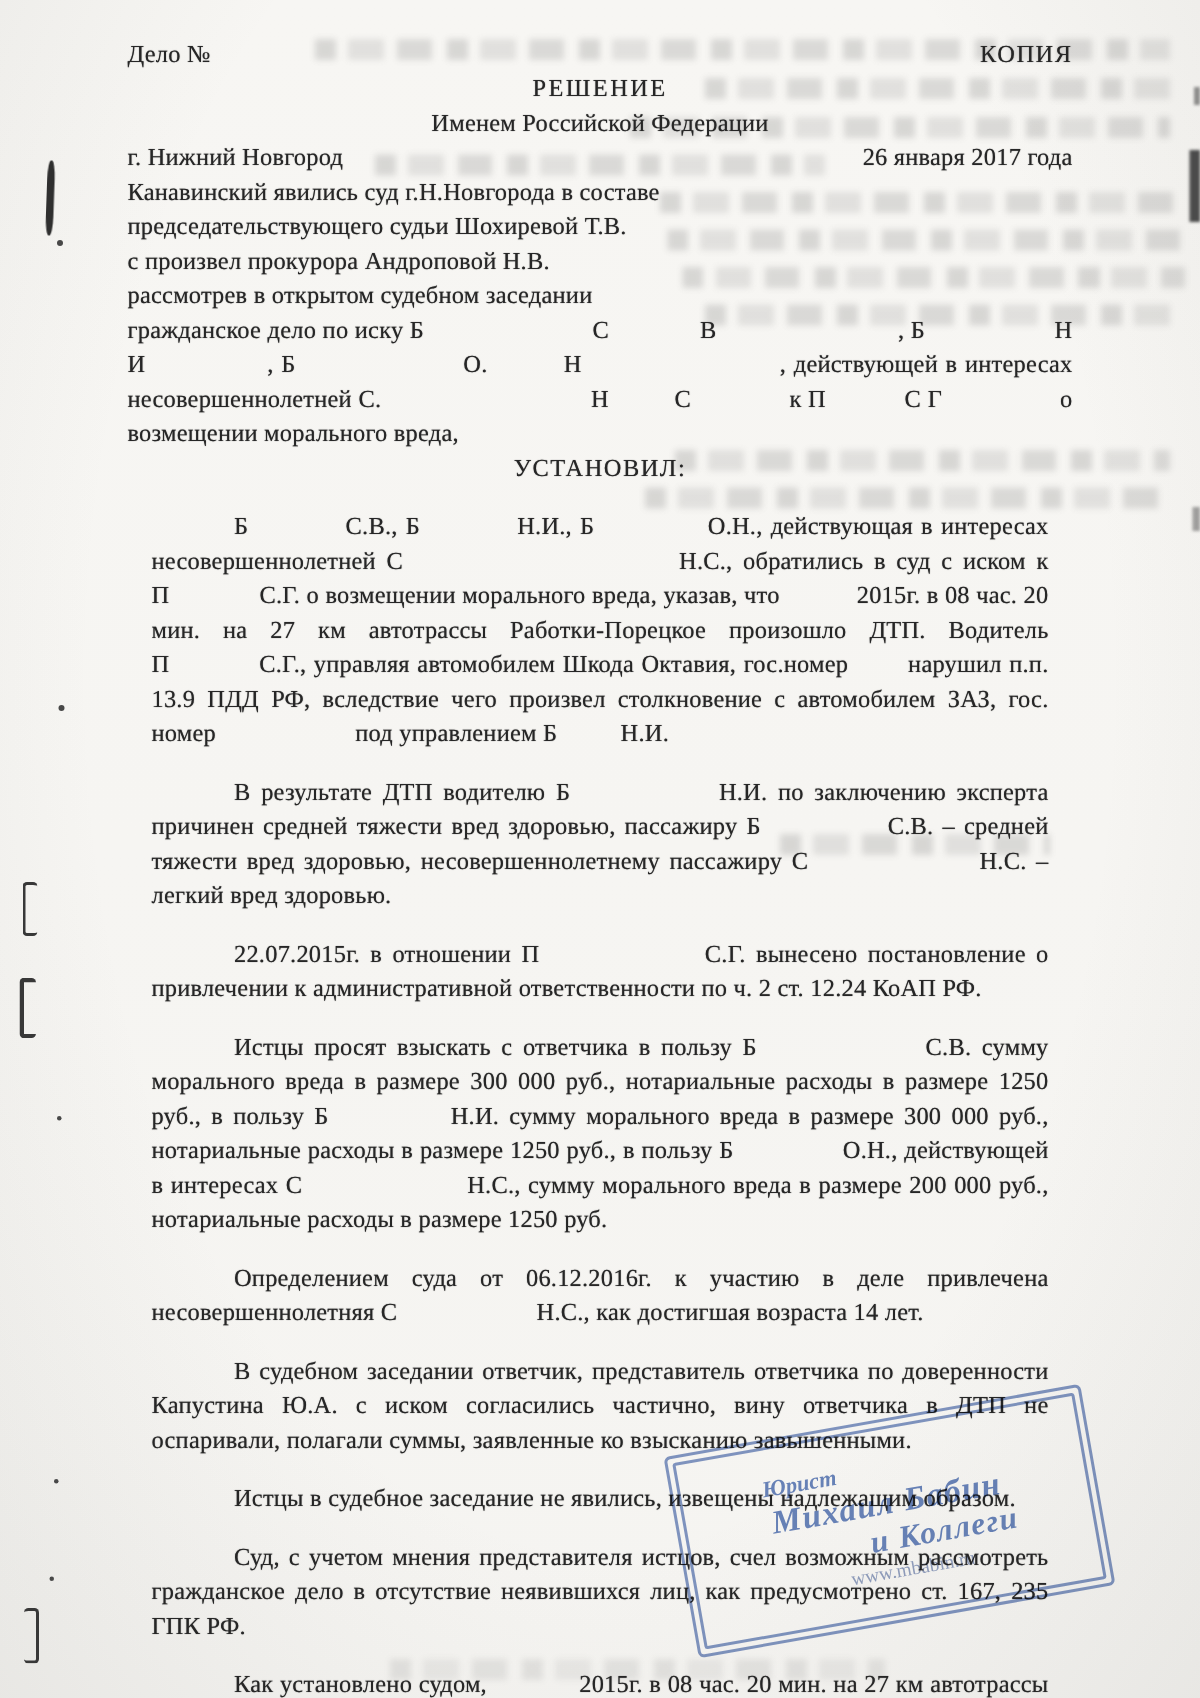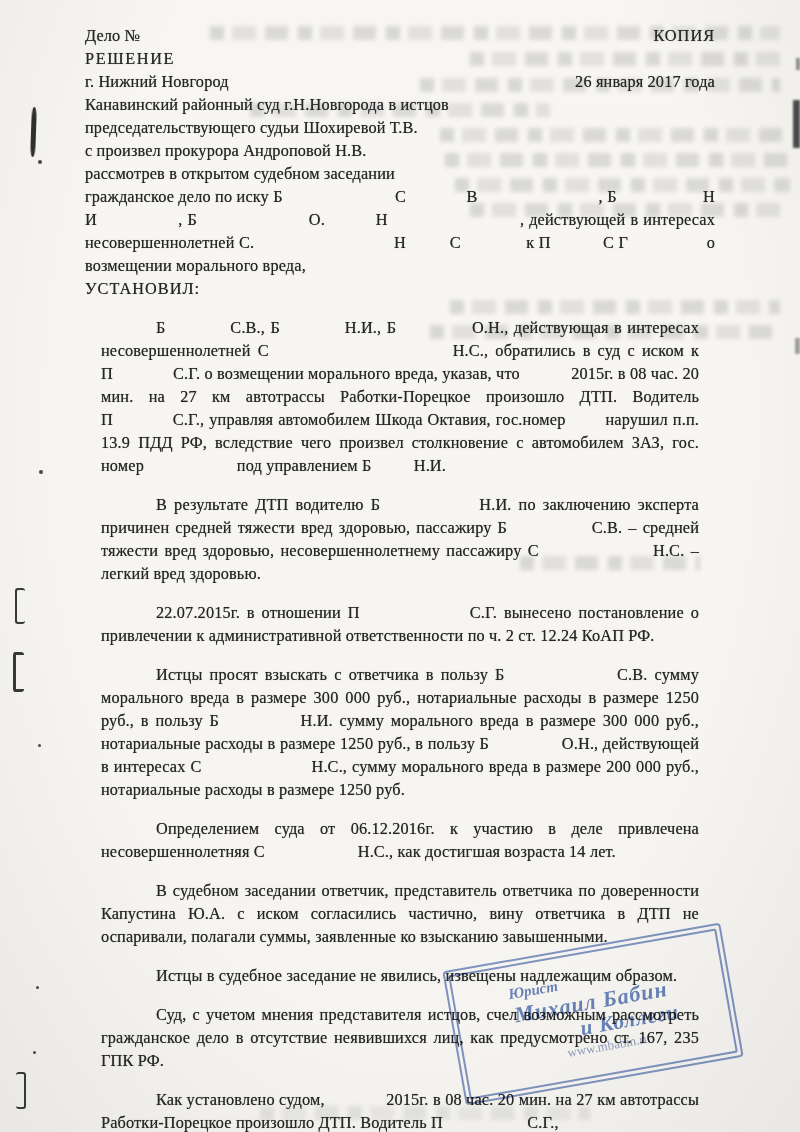--- a/index.html
+++ b/index.html
@@ -16,21 +16,21 @@
   .doc{
     position:relative;
     padding:24px 85px 0 85px;
     font-size:16.3px;
     line-height:23px;
     letter-spacing:0.15px;
     text-shadow:0 0 0.7px rgba(55,55,55,0.75);
     z-index:2;
   }
   .row{display:flex;justify-content:space-between;}
-  .center{text-align:left;}
+  .center{text-align:center;}
   .title{letter-spacing:1.6px;}
   .kopiya{letter-spacing:1px;}
   .just{text-align:justify;margin:0;}
   .para{text-align:justify;text-indent:55px;margin:16px;}
   .ustanovil{letter-spacing:1px;}
 
   
   .bleed{
     position:absolute;height:14px;z-index:1;
     filter:blur(2.2px);opacity:.40;
@@ -101,25 +101,26 @@
   <div class="edge-mark" style="top:100px;width:7px;height:48px;"></div>
   <div class="edge-mark" style="top:58px;width:4px;height:12px;opacity:.6;"></div>
   <div class="edge-mark" style="top:338px;width:5px;height:16px;opacity:.5;"></div>
 
   <div class="doc">
     <div class="row">
       <span>Дело №</span>
       <span class="kopiya">КОПИЯ</span>
     </div>
     <div class="center title">РЕШЕНИЕ</div>
+    <div class="center">Именем Российской Федерации</div>
     <div class="row">
       <span>г. Нижний Новгород</span>
       <span>26 января 2017 года</span>
     </div>
-    <div>Канавинский районный суд г.Н.Новгорода в истцов</div>
+    <div>Канавинский явились суд г.Н.Новгорода в составе</div>
     <div>председательствующего судьи Шохиревой Т.В.</div>
     <div>с произвел прокурора Андроповой Н.В.</div>
     <div>рассмотрев в открытом судебном заседании</div>
     <p class="just">гражданское дело по иску Б&nbsp;&nbsp;&nbsp;&nbsp;&nbsp;&nbsp;&nbsp;&nbsp;&nbsp;&nbsp;&nbsp;&nbsp;&nbsp;&nbsp;&nbsp;&nbsp;&nbsp;&nbsp;&nbsp;&nbsp;&nbsp;&nbsp;&nbsp;&nbsp;&nbsp;&nbsp;С&nbsp;&nbsp;&nbsp;&nbsp;&nbsp;&nbsp;&nbsp;&nbsp;&nbsp;&nbsp;&nbsp;&nbsp;&nbsp;&nbsp;В&nbsp;&nbsp;&nbsp;&nbsp;&nbsp;&nbsp;&nbsp;&nbsp;&nbsp;&nbsp;&nbsp;&nbsp;&nbsp;&nbsp;&nbsp;&nbsp;&nbsp;&nbsp;&nbsp;&nbsp;&nbsp;&nbsp;&nbsp;&nbsp;&nbsp;&nbsp;&nbsp;&nbsp;, Б&nbsp;&nbsp;&nbsp;&nbsp;&nbsp;&nbsp;&nbsp;&nbsp;&nbsp;&nbsp;&nbsp;&nbsp;&nbsp;&nbsp;&nbsp;&nbsp;&nbsp;&nbsp;&nbsp;&nbsp;Н И&nbsp;&nbsp;&nbsp;&nbsp;&nbsp;&nbsp;&nbsp;&nbsp;&nbsp;&nbsp;&nbsp;&nbsp;&nbsp;&nbsp;&nbsp;&nbsp;, Б&nbsp;&nbsp;&nbsp;&nbsp;&nbsp;&nbsp;&nbsp;&nbsp;&nbsp;&nbsp;&nbsp;&nbsp;&nbsp;&nbsp;&nbsp;&nbsp;&nbsp;&nbsp;&nbsp;&nbsp;&nbsp;&nbsp;О.&nbsp;&nbsp;&nbsp;&nbsp;&nbsp;&nbsp;&nbsp;&nbsp;&nbsp;&nbsp;Н&nbsp;&nbsp;&nbsp;&nbsp;&nbsp;&nbsp;&nbsp;&nbsp;&nbsp;&nbsp;&nbsp;&nbsp;&nbsp;&nbsp;&nbsp;&nbsp;&nbsp;&nbsp;&nbsp;&nbsp;&nbsp;&nbsp;&nbsp;&nbsp;&nbsp;&nbsp;, действующей в интересах несовершеннолетней С.&nbsp;&nbsp;&nbsp;&nbsp;&nbsp;&nbsp;&nbsp;&nbsp;&nbsp;&nbsp;&nbsp;&nbsp;&nbsp;&nbsp;&nbsp;&nbsp;&nbsp;&nbsp;&nbsp;&nbsp;&nbsp;&nbsp;&nbsp;&nbsp;&nbsp;&nbsp;&nbsp;&nbsp;&nbsp;&nbsp;&nbsp;&nbsp;Н&nbsp;&nbsp;&nbsp;&nbsp;&nbsp;&nbsp;&nbsp;&nbsp;&nbsp;&nbsp;С&nbsp;&nbsp;&nbsp;&nbsp;&nbsp;&nbsp;&nbsp;&nbsp;&nbsp;&nbsp;&nbsp;&nbsp;&nbsp;&nbsp; к П&nbsp;&nbsp;&nbsp;&nbsp;&nbsp;&nbsp;&nbsp;&nbsp;&nbsp;&nbsp;&nbsp;&nbsp;С Г&nbsp;&nbsp;&nbsp;&nbsp;&nbsp;&nbsp;&nbsp;&nbsp;&nbsp;&nbsp;&nbsp;&nbsp;&nbsp;&nbsp;&nbsp;&nbsp;&nbsp;&nbsp;о возмещении морального вреда,</p>
     <div class="center ustanovil">УСТАНОВИЛ:</div>
     <p class="para">Б&nbsp;&nbsp;&nbsp;&nbsp;&nbsp;&nbsp;&nbsp;&nbsp;&nbsp;&nbsp;&nbsp;&nbsp;С.В., Б&nbsp;&nbsp;&nbsp;&nbsp;&nbsp;&nbsp;&nbsp;&nbsp;&nbsp;&nbsp;&nbsp;&nbsp;Н.И., Б&nbsp;&nbsp;&nbsp;&nbsp;&nbsp;&nbsp;&nbsp;&nbsp;&nbsp;&nbsp;&nbsp;&nbsp;&nbsp;&nbsp;О.Н., действующая в интересах несовершеннолетней С&nbsp;&nbsp;&nbsp;&nbsp;&nbsp;&nbsp;&nbsp;&nbsp;&nbsp;&nbsp;&nbsp;&nbsp;&nbsp;&nbsp;&nbsp;&nbsp;&nbsp;&nbsp;&nbsp;&nbsp;&nbsp;&nbsp;&nbsp;&nbsp;&nbsp;&nbsp;Н.С., обратились в суд с иском к П&nbsp;&nbsp;&nbsp;&nbsp;&nbsp;&nbsp;&nbsp;&nbsp;&nbsp;&nbsp;&nbsp;&nbsp;&nbsp;&nbsp;С.Г. о возмещении морального вреда, указав, что&nbsp;&nbsp;&nbsp;&nbsp;&nbsp;&nbsp;&nbsp;&nbsp;&nbsp;&nbsp;&nbsp;&nbsp;2015г. в 08 час. 20 мин. на 27 км автотрассы Работки-Порецкое произошло ДТП. Водитель П&nbsp;&nbsp;&nbsp;&nbsp;&nbsp;&nbsp;&nbsp;&nbsp;&nbsp;&nbsp;&nbsp;&nbsp;С.Г., управляя автомобилем Шкода Октавия, гос.номер&nbsp;&nbsp;&nbsp;&nbsp;&nbsp;&nbsp;&nbsp;&nbsp;нарушил п.п. 13.9 ПДД РФ, вследствие чего произвел столкновение с автомобилем ЗАЗ, гос. номер&nbsp;&nbsp;&nbsp;&nbsp;&nbsp;&nbsp;&nbsp;&nbsp;&nbsp;&nbsp;&nbsp;&nbsp;&nbsp;&nbsp;&nbsp;&nbsp;&nbsp;&nbsp;&nbsp;&nbsp;&nbsp;&nbsp;под управлением Б&nbsp;&nbsp;&nbsp;&nbsp;&nbsp;&nbsp;&nbsp;&nbsp;&nbsp;&nbsp;Н.И.</p>
     <p class="para">В результате ДТП водителю Б&nbsp;&nbsp;&nbsp;&nbsp;&nbsp;&nbsp;&nbsp;&nbsp;&nbsp;&nbsp;&nbsp;&nbsp;&nbsp;&nbsp;Н.И. по заключению эксперта причинен средней тяжести вред здоровью, пассажиру Б&nbsp;&nbsp;&nbsp;&nbsp;&nbsp;&nbsp;&nbsp;&nbsp;&nbsp;&nbsp;&nbsp;&nbsp;&nbsp;&nbsp;С.В. – средней тяжести вред здоровью, несовершеннолетнему пассажиру С&nbsp;&nbsp;&nbsp;&nbsp;&nbsp;&nbsp;&nbsp;&nbsp;&nbsp;&nbsp;&nbsp;&nbsp;&nbsp;&nbsp;&nbsp;&nbsp;&nbsp;&nbsp;Н.С. – легкий вред здоровью.</p>
     <p class="para">22.07.2015г. в отношении П&nbsp;&nbsp;&nbsp;&nbsp;&nbsp;&nbsp;&nbsp;&nbsp;&nbsp;&nbsp;&nbsp;&nbsp;&nbsp;&nbsp;&nbsp;&nbsp;С.Г. вынесено постановление о привлечении к административной ответственности по ч. 2 ст. 12.24 КоАП РФ.</p>
     <p class="para">Истцы просят взыскать с ответчика в пользу Б&nbsp;&nbsp;&nbsp;&nbsp;&nbsp;&nbsp;&nbsp;&nbsp;&nbsp;&nbsp;&nbsp;&nbsp;&nbsp;&nbsp;&nbsp;&nbsp;С.В. сумму морального вреда в размере 300 000 руб., нотариальные расходы в размере 1250 руб., в пользу Б&nbsp;&nbsp;&nbsp;&nbsp;&nbsp;&nbsp;&nbsp;&nbsp;&nbsp;&nbsp;&nbsp;&nbsp;Н.И. сумму морального вреда в размере 300 000 руб., нотариальные расходы в размере 1250 руб., в пользу Б&nbsp;&nbsp;&nbsp;&nbsp;&nbsp;&nbsp;&nbsp;&nbsp;&nbsp;&nbsp;&nbsp;&nbsp;&nbsp;&nbsp;&nbsp;&nbsp;О.Н., действующей в интересах С&nbsp;&nbsp;&nbsp;&nbsp;&nbsp;&nbsp;&nbsp;&nbsp;&nbsp;&nbsp;&nbsp;&nbsp;&nbsp;&nbsp;&nbsp;&nbsp;&nbsp;&nbsp;&nbsp;&nbsp;&nbsp;&nbsp;Н.С., сумму морального вреда в размере 200 000 руб., нотариальные расходы в размере 1250 руб.</p>
     <p class="para">Определением суда от 06.12.2016г. к участию в деле привлечена несовершеннолетняя С&nbsp;&nbsp;&nbsp;&nbsp;&nbsp;&nbsp;&nbsp;&nbsp;&nbsp;&nbsp;&nbsp;&nbsp;&nbsp;&nbsp;&nbsp;&nbsp;&nbsp;&nbsp;&nbsp;&nbsp;&nbsp;&nbsp;Н.С., как достигшая возраста 14 лет.</p>

